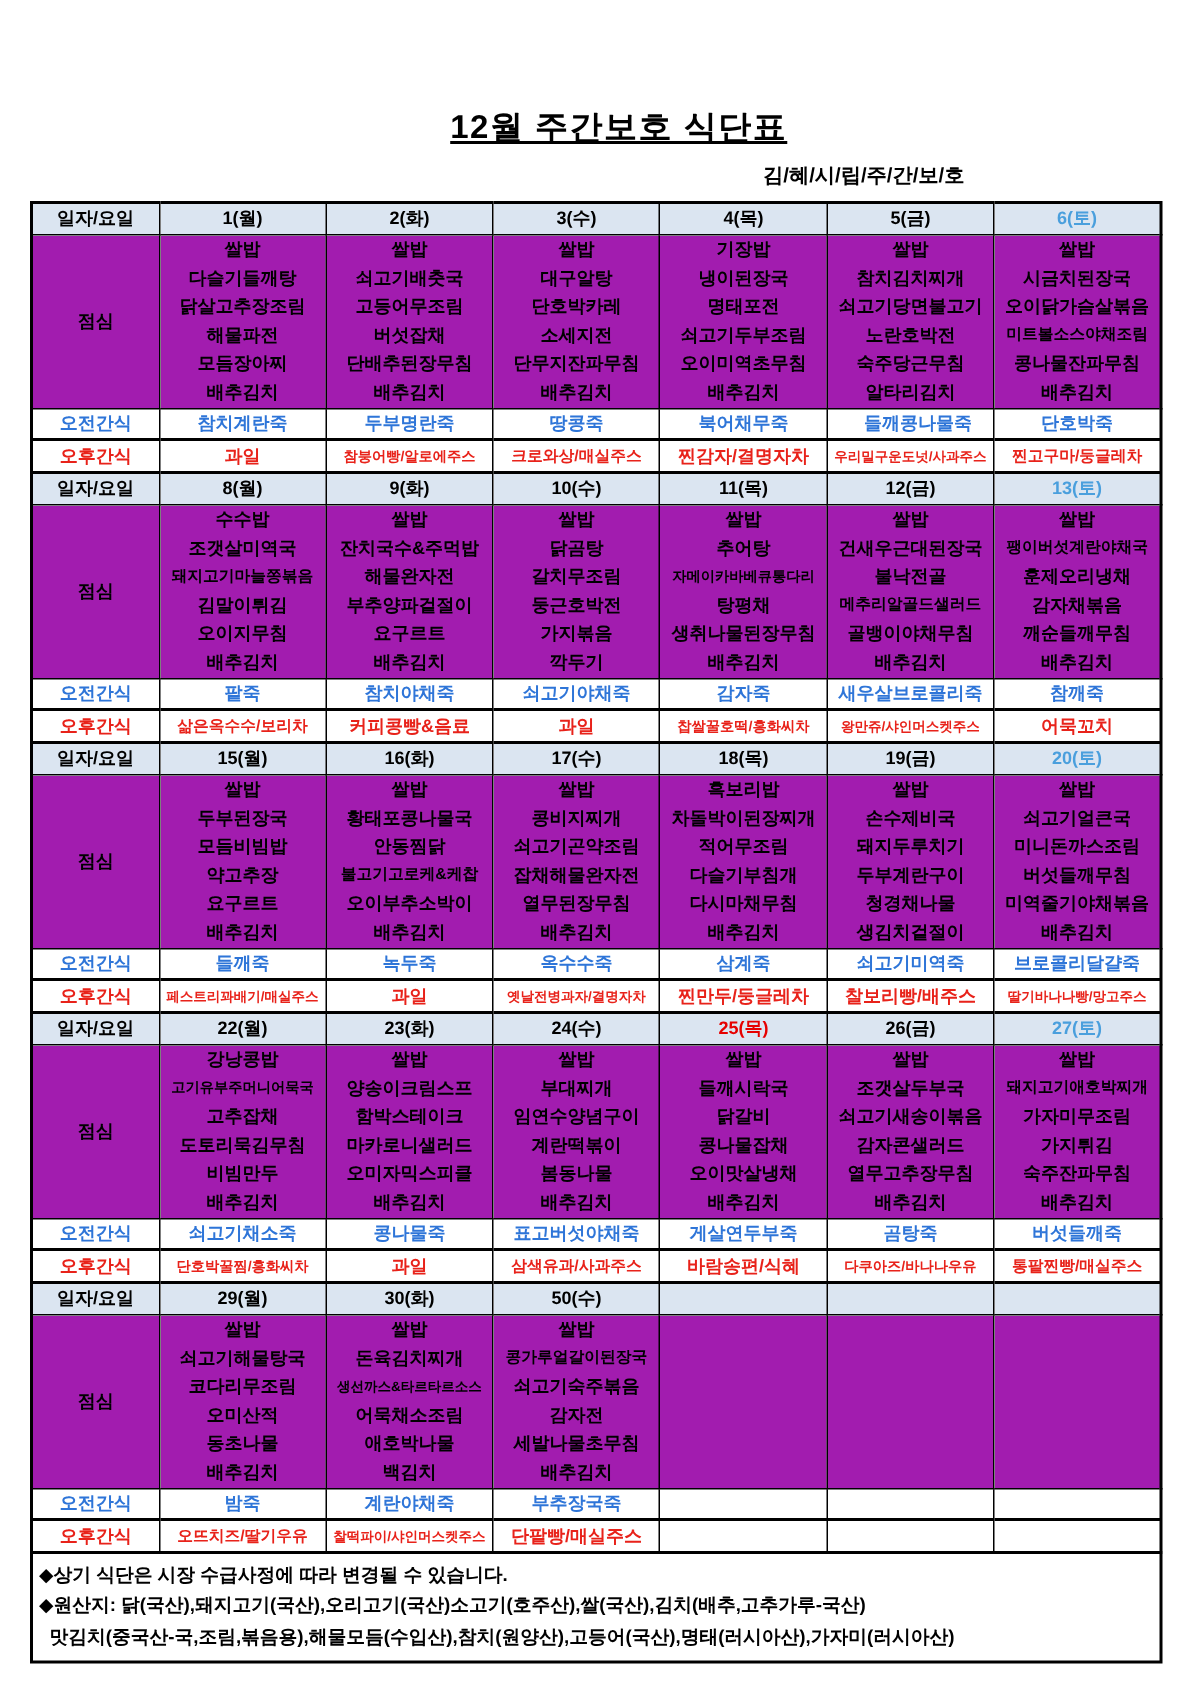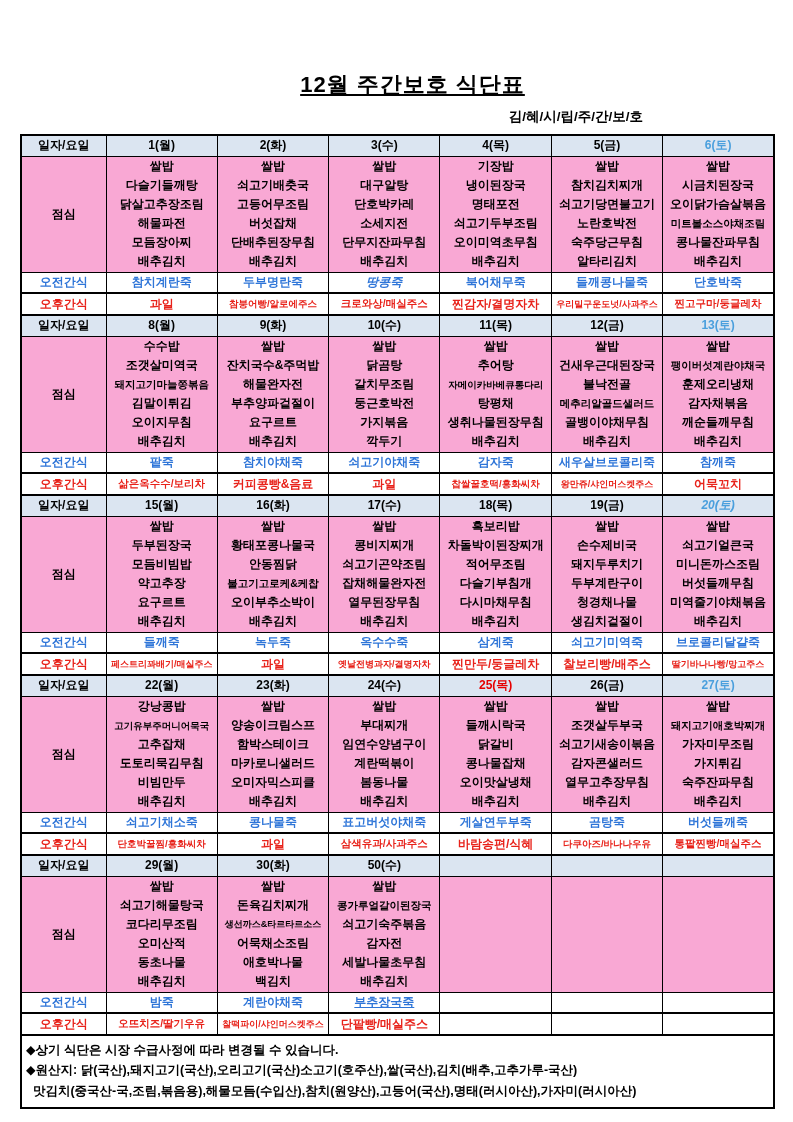--- a/index.html
+++ b/index.html
@@ -27,21 +27,21 @@
     border: 2.5px solid #000;
   }
   table.menu td {
     border: 1px solid #000;
     text-align: center; vertical-align: middle;
     font-weight: 700; font-size: 12px;
     overflow: hidden; white-space: nowrap;
   }
   col.c-label { width: 85px; }
   tr.r-dates td { height: 21px; background: #dbe5f1; border-top: 2.5px solid #000; }
-  tr.r-lunch td { height: 116px; background: #f9a8d4; vertical-align: middle; }
+  tr.r-lunch td { height: 116px; background: #a21caf; vertical-align: middle; }
   tr.r-morning td { height: 21px; }
   tr.r-afternoon td { height: 22px; border-top: 2px solid #000; border-bottom: 2.5px solid #000; }
   .corner { font-size: 12px; }
   .lunch-label { font-size: 14px; }
   .snack-label { font-size: 13px; }
   .menu-item { display: block; line-height: 19px; font-size: 12px; font-weight: 700; }
   .s1 { font-size: 10.5px !important; }
   .s2 { font-size: 9.5px !important; }
   .s3 { font-size: 9px !important; }
   .notes {
@@ -130,21 +130,21 @@
             <span class="menu-item ">오이닭가슴살볶음</span>
             <span class="menu-item s1">미트볼소스야채조림</span>
             <span class="menu-item ">콩나물잔파무침</span>
             <span class="menu-item ">배추김치</span>
           </td>
         </tr>
         <tr class="r-morning">
           <td class="snack-label" style="color: rgb(46, 117, 216);">오전간식</td>
           <td style="color: rgb(46, 117, 216);">참치계란죽</td>
           <td style="color: rgb(46, 117, 216);">두부명란죽</td>
-          <td style="color: rgb(46, 117, 216); font-style: italic;">땅콩죽</td>
+          <td style="color: rgb(46, 117, 216);">땅콩죽</td>
           <td style="color: rgb(46, 117, 216);">북어채무죽</td>
           <td style="color: rgb(46, 117, 216); padding-left: 10px;">들깨콩나물죽</td>
           <td style="color: rgb(46, 117, 216);">단호박죽</td>
         </tr>
         <tr class="r-afternoon">
           <td class="snack-label" style="color: rgb(232, 34, 26);">오후간식</td>
           <td style="color: rgb(232, 34, 26);">과일</td>
           <td class="s2" style="color: rgb(232, 34, 26);">참붕어빵/알로에주스</td>
           <td class="s1" style="color: rgb(232, 34, 26);">크로와상/매실주스</td>
           <td style="color: rgb(232, 34, 26);">찐감자/결명자차</td>
@@ -229,21 +229,21 @@
           <td class="s3" style="color: rgb(232, 34, 26);">왕만쥬/샤인머스켓주스</td>
           <td style="color: rgb(232, 34, 26);">어묵꼬치</td>
         </tr>
         <tr class="r-dates">
           <td class="corner" style="color: rgb(0, 0, 0);">일자/요일</td>
           <td style="color: rgb(0, 0, 0);">15(월)</td>
           <td style="color: rgb(0, 0, 0);">16(화)</td>
           <td style="color: rgb(0, 0, 0);">17(수)</td>
           <td style="color: rgb(0, 0, 0);">18(목)</td>
           <td style="color: rgb(0, 0, 0);">19(금)</td>
-          <td style="color: rgb(74, 159, 221); font-style: italic;">20(토)</td>
+          <td style="color: rgb(74, 159, 221);">20(토)</td>
         </tr>
         <tr class="r-lunch">
           <td class="lunch-label" style="color: rgb(0, 0, 0);">점심</td>
           <td style="color: rgb(0, 0, 0);">
             <span class="menu-item ">쌀밥</span>
             <span class="menu-item ">두부된장국</span>
             <span class="menu-item ">모듬비빔밥</span>
             <span class="menu-item ">약고추장</span>
             <span class="menu-item ">요구르트</span>
             <span class="menu-item ">배추김치</span>
@@ -421,21 +421,21 @@
             <span class="menu-item ">배추김치</span>
           </td>
           <td style="color: rgb(0, 0, 0);"></td>
           <td style="color: rgb(0, 0, 0);"></td>
           <td style="color: rgb(0, 0, 0);"></td>
         </tr>
         <tr class="r-morning">
           <td class="snack-label" style="color: rgb(46, 117, 216);">오전간식</td>
           <td style="color: rgb(46, 117, 216);">밤죽</td>
           <td style="color: rgb(46, 117, 216);">계란야채죽</td>
-          <td style="color: rgb(46, 117, 216); text-decoration: underline;">부추장국죽</td>
+          <td style="color: rgb(46, 117, 216);">부추장국죽</td>
           <td style="color: rgb(46, 117, 216);"></td>
           <td style="color: rgb(46, 117, 216);"></td>
           <td style="color: rgb(46, 117, 216);"></td>
         </tr>
         <tr class="r-afternoon">
           <td class="snack-label" style="color: rgb(232, 34, 26);">오후간식</td>
           <td class="s1" style="color: rgb(232, 34, 26);">오뜨치즈/딸기우유</td>
           <td class="s3" style="color: rgb(232, 34, 26); border-radius: 11px;">찰떡파이/샤인머스켓주스</td>
           <td style="color: rgb(232, 34, 26);">단팥빵/매실주스</td>
           <td style="color: rgb(232, 34, 26);"></td>

